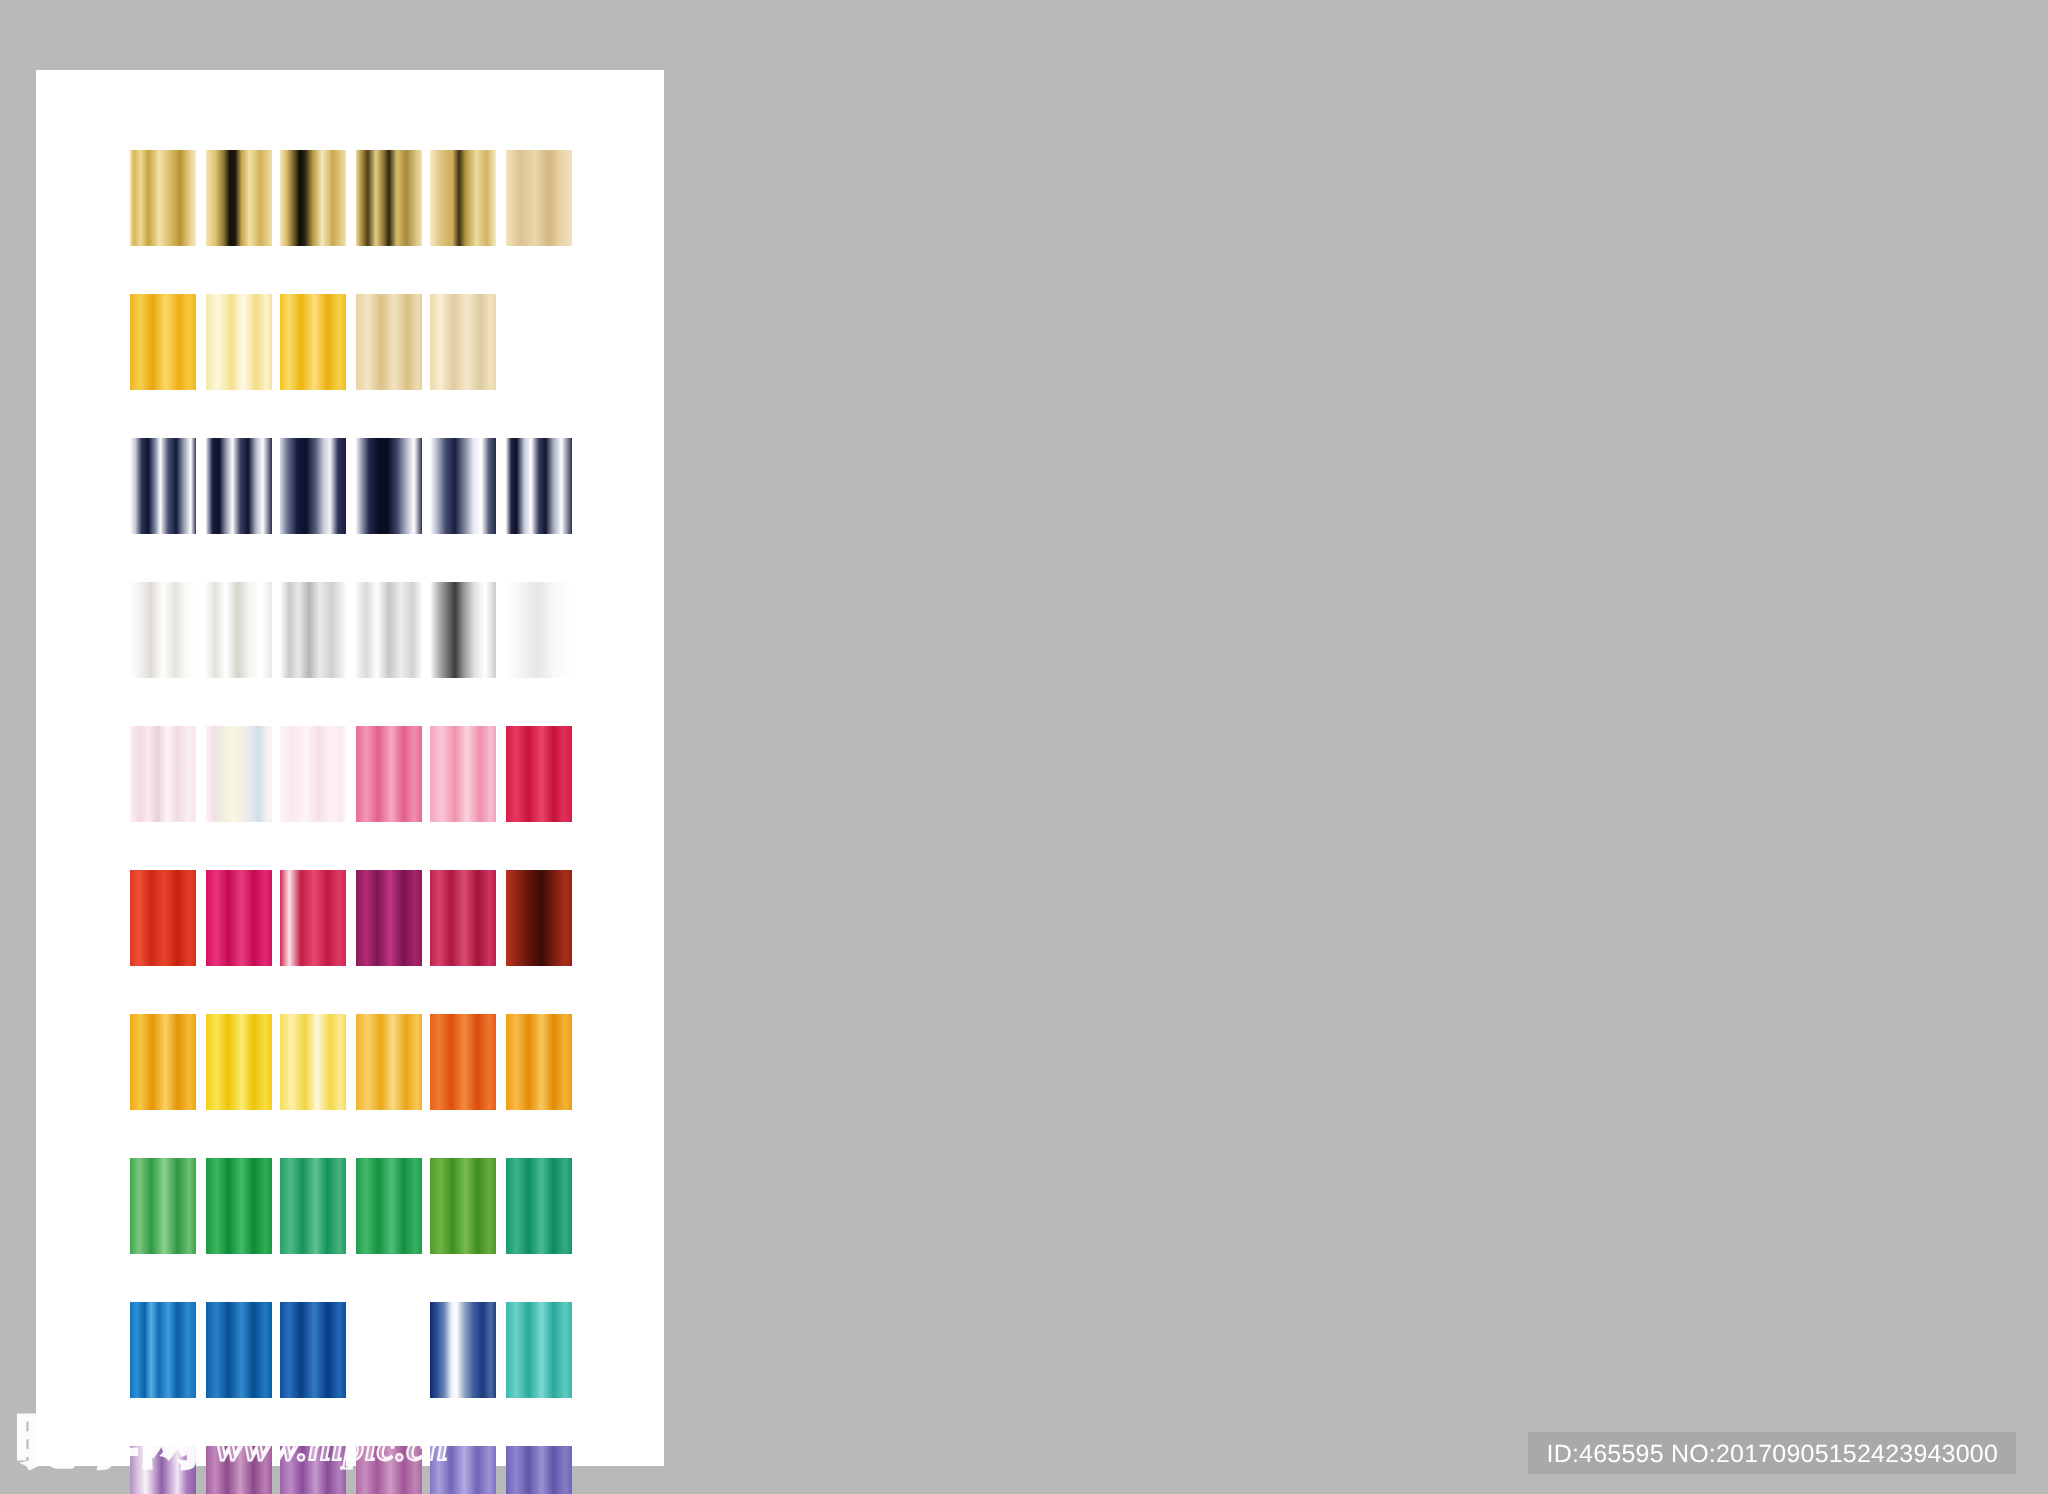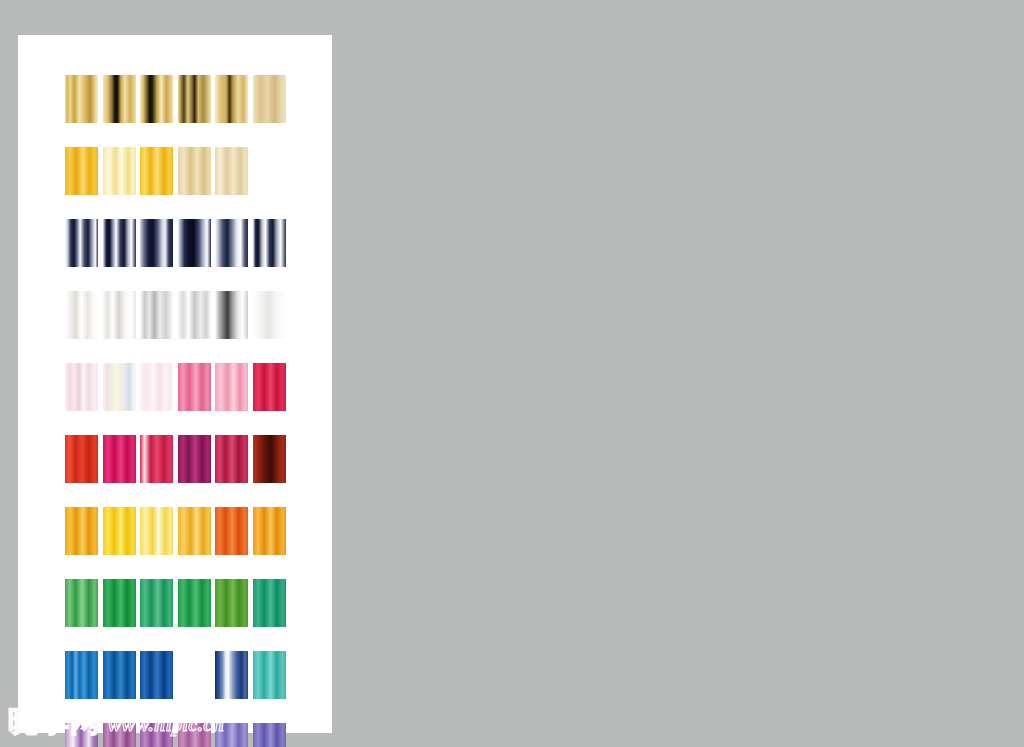--- a/index.html
+++ b/index.html
@@ -197,14 +197,17 @@
         </div>
       </div>
 
   </div>
 
   <div id="watermark">
     <span id="watermark-cn">昵享网</span>
     <span id="watermark-url">www.nipic.cn</span>
   </div>
 
+  <div id="id-bar">
+    <span id="id-bar-text">ID:465595 NO:20170905152423943000</span>
+  </div>
 
 </div>
 
 </body></html>

